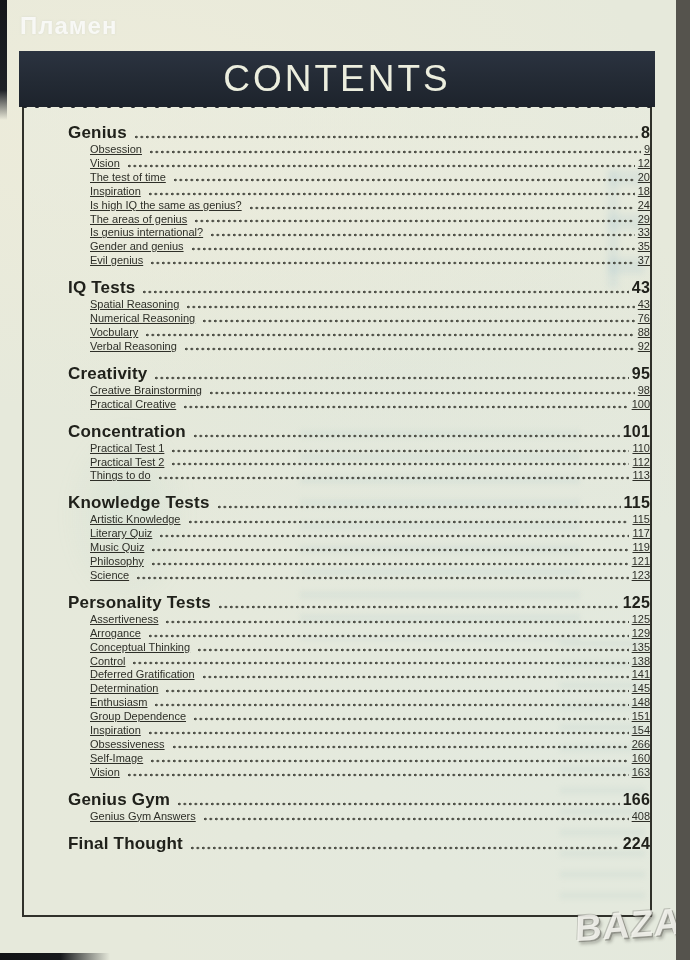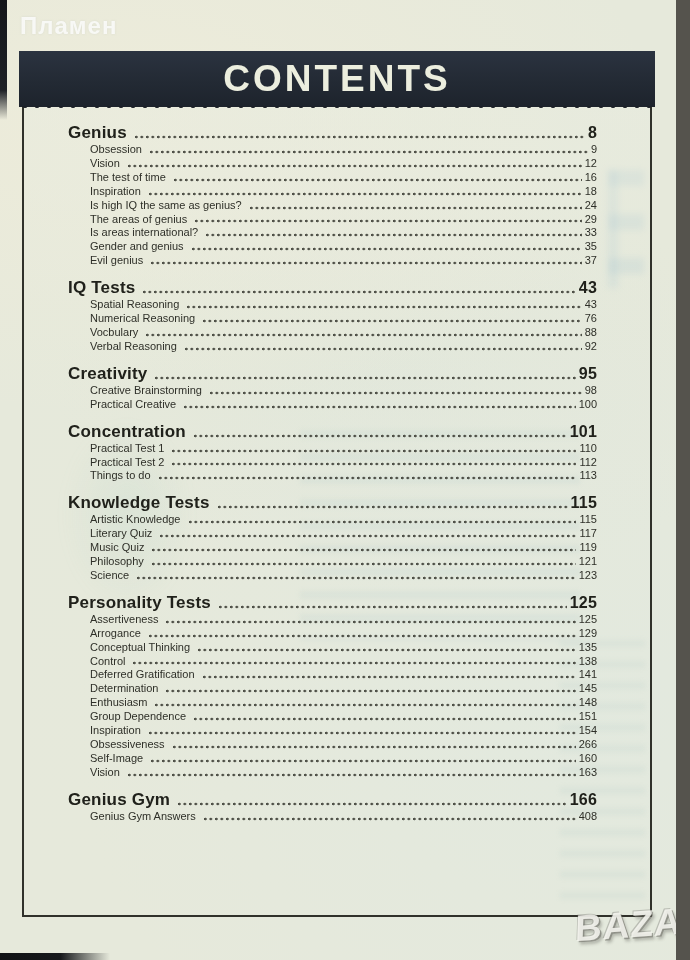--- a/index.html
+++ b/index.html
@@ -62,31 +62,31 @@
     position:relative;left:-5px;width:calc(100% + 10px);height:56px;
     background:linear-gradient(180deg,#2b3340 0%,#232a34 55%,#1d232c 100%);
     text-align:center;
   }
   .contents-bar::after{ 
     content:"";position:absolute;left:0;right:0;bottom:-3px;height:4px;
     background:radial-gradient(5px 3px at 6px 0px, rgba(27,31,39,.95) 55%, rgba(27,31,39,0) 65%);
     background-size:12px 4px;background-repeat:repeat-x;
   }
   .contents-title{
-    font-size:37px;font-weight:bold;letter-spacing:3px;line-height:56px;
+    font-size:37px;font-weight:normal;letter-spacing:3px;line-height:56px;
     color:#eceede;
   }
 
   
   .toc{padding-top:6px;}
-  .trow{display:flex;align-items:center;padding-right:53px;}
+  .trow{display:flex;align-items:center;}
   .trow .label{white-space:nowrap;}
   .trow.sec{padding-left:44px;margin-top:10px;font-size:17px;font-weight:bold;
     line-height:20px;color:#20211b;letter-spacing:.2px;}
-  .trow.sub{padding-left:66px;font-size:11px;line-height:13.9px;color:#2e2f28;}
+  .trow.sub{padding-left:66px;font-size:11px;line-height:13.9px;color:#2e2f28;text-decoration:underline;}
   .trow .page{white-space:nowrap;}
   .trow.sec .page{font-size:16px;}
   .trow.sub .page{font-size:11px;}
   .leader{
     flex:1;align-self:flex-end;height:4px;margin:0 3px 3px 8px;
     background-image:radial-gradient(circle at 1.3px 2px, rgba(52,53,45,.85) 1px, rgba(52,53,45,0) 1.7px);
     background-size:5.5px 4px;background-repeat:repeat-x;background-position:left bottom;
   }
   .trow.sec .leader{margin-bottom:4px;}
 </style>
@@ -121,39 +121,39 @@
           <span class="page">9</span>
         </div>
         <div class="trow sub">
           <span class="label">Vision</span>
           <span class="leader"></span>
           <span class="page">12</span>
         </div>
         <div class="trow sub">
           <span class="label">The test of time</span>
           <span class="leader"></span>
-          <span class="page">16</span>
+          <span class="page">20</span>
         </div>
         <div class="trow sub">
           <span class="label">Inspiration</span>
           <span class="leader"></span>
           <span class="page">18</span>
         </div>
         <div class="trow sub">
           <span class="label">Is high IQ the same as genius?</span>
           <span class="leader"></span>
           <span class="page">24</span>
         </div>
         <div class="trow sub">
           <span class="label">The areas of genius</span>
           <span class="leader"></span>
           <span class="page">29</span>
         </div>
         <div class="trow sub">
-          <span class="label">Is areas international?</span>
+          <span class="label">Is genius international?</span>
           <span class="leader"></span>
           <span class="page">33</span>
         </div>
         <div class="trow sub">
           <span class="label">Gender and genius</span>
           <span class="leader"></span>
           <span class="page">35</span>
         </div>
         <div class="trow sub">
           <span class="label">Evil genius</span>
@@ -317,19 +317,24 @@
         </div>
         <div class="trow sec">
           <span class="label">Genius Gym</span>
           <span class="leader"></span>
           <span class="page">166</span>
         </div>
         <div class="trow sub">
           <span class="label">Genius Gym Answers</span>
           <span class="leader"></span>
           <span class="page">408</span>
+        </div>
+        <div class="trow sec">
+          <span class="label">Final Thought</span>
+          <span class="leader"></span>
+          <span class="page">224</span>
         </div>
       </div>
   </div>
 
   <div class="wm-bazar">BAZAR</div>
 
 </div>
 
 </body></html>

